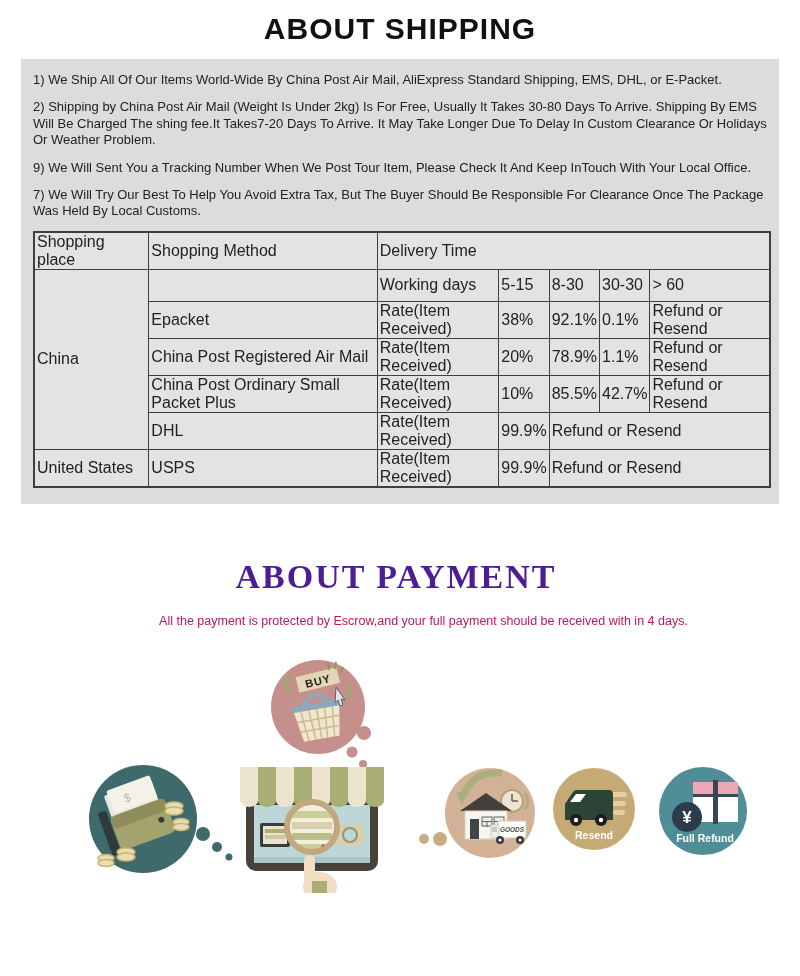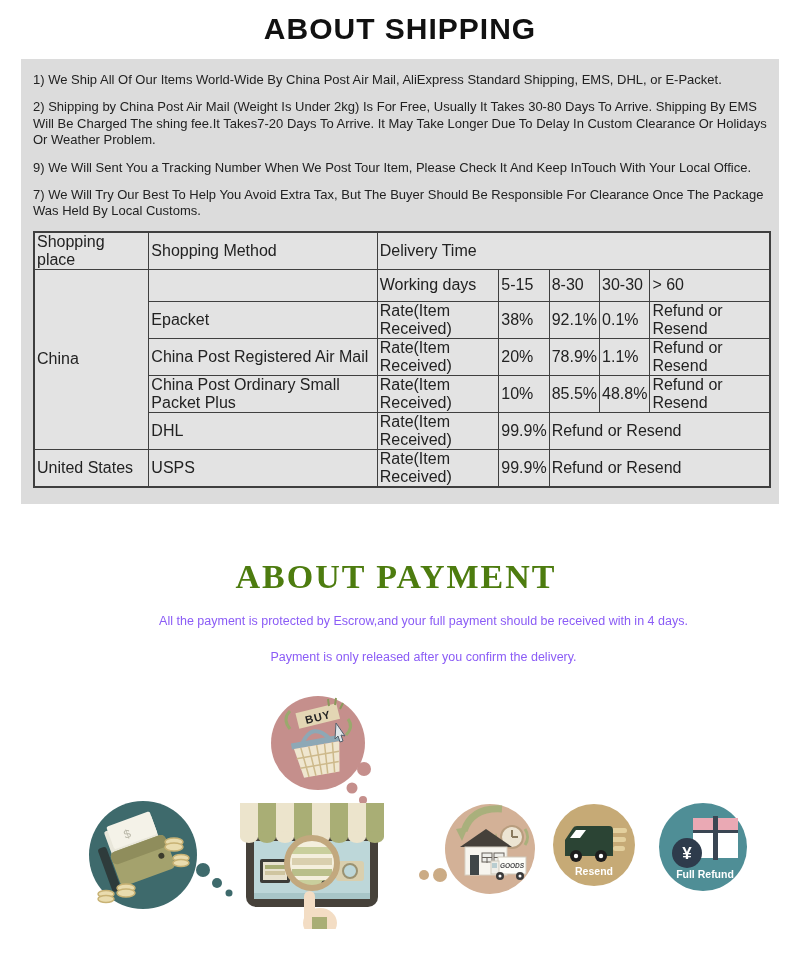--- a/index.html
+++ b/index.html
@@ -7,22 +7,22 @@
         font-family:"Liberation Sans","DejaVu Sans",sans-serif;color:#1c1c1c;}
   .shipping-title{margin:12px 0 13px 0;text-align:center;font-size:30px;font-weight:bold;
         letter-spacing:1px;color:#111;}
   .info-box{margin:0 auto;width:734px;background:#dcdcdc;padding:13px 12px 16px 12px;}
   .info-box p{margin:0 0 11px 0;font-size:13px;line-height:1.26;color:#222;}
   table.ship{border-collapse:collapse;width:738px;margin:10px auto 0 auto;background:#e3e3e3;
         border:2px solid #3f3f3f;}
   table.ship td{border:1px solid #3f3f3f;font-size:16px;color:#222;
         height:31px;padding:0 2px;}
   .payment-title{margin:54px 8px 10px 0;text-align:center;font-size:34px;font-weight:bold;
-        font-family:"Liberation Serif","DejaVu Serif",serif;letter-spacing:2px;color:#4d7c0f;}
-  .payment-sub{text-align:center;font-size:12.5px;color:#8b5cf6;line-height:1.7;margin:15px;padding-left:47px;}
+        font-family:"Liberation Serif","DejaVu Serif",serif;letter-spacing:2px;color:#4c1d95;}
+  .payment-sub{text-align:center;font-size:12.5px;color:#be185d;line-height:1.7;margin:15px;padding-left:47px;}
   .icons-area{position:relative;width:800px;height:248px;margin-top:6px;}
   .icons-area svg{position:absolute;display:block;}
   .svg-basket{left:270px;top:12px;}
   .svg-dots{left:0;top:0;}
   .svg-wallet{left:88px;top:117px;}
   .svg-store{left:232px;top:114px;}
   .svg-house{left:444px;top:120px;}
   .svg-truck{left:553px;top:121px;}
   .svg-refund{left:659px;top:120px;}
   .icon-label{font-family:"Liberation Sans",sans-serif;font-weight:bold;}
@@ -79,21 +79,21 @@
           <td>20%</td>
           <td>78.9%</td>
           <td>1.1%</td>
           <td>Refund or Resend</td>
         </tr>
         <tr>
           <td>China Post Ordinary Small Packet Plus</td>
           <td>Rate(Item Received)</td>
           <td>10%</td>
           <td>85.5%</td>
-          <td>48.8%</td>
+          <td>42.7%</td>
           <td>Refund or Resend</td>
         </tr>
         <tr>
           <td>DHL</td>
           <td>Rate(Item Received)</td>
           <td>99.9%</td>
           <td colspan="3">Refund or Resend</td>
         </tr>
         <tr>
           <td>United States</td>
@@ -101,21 +101,20 @@
           <td>Rate(Item Received)</td>
           <td>99.9%</td>
           <td colspan="3">Refund or Resend</td>
         </tr>
       </tbody>
     </table>
   </div>
 
   <h2 class="payment-title">ABOUT PAYMENT</h2>
   <p class="payment-sub">All the payment is protected by Escrow,and your full payment should be received with in 4 days.</p>
-  <p class="payment-sub">Payment is only released after you confirm the delivery.</p>
 
   <div class="icons-area">
 
     <svg class="svg-dots" width="800" height="248" viewBox="0 0 800 248">
       <circle cx="364" cy="86" r="7" fill="#c58f8c"></circle>
       <circle cx="352" cy="105" r="5.5" fill="#c58f8c"></circle>
       <circle cx="363" cy="117" r="4" fill="#c58f8c"></circle>
       <circle cx="203" cy="187" r="7" fill="#3e6a6c"></circle>
       <circle cx="217" cy="200" r="5" fill="#3e6a6c"></circle>
       <circle cx="229" cy="210" r="3.5" fill="#3e6a6c"></circle>

